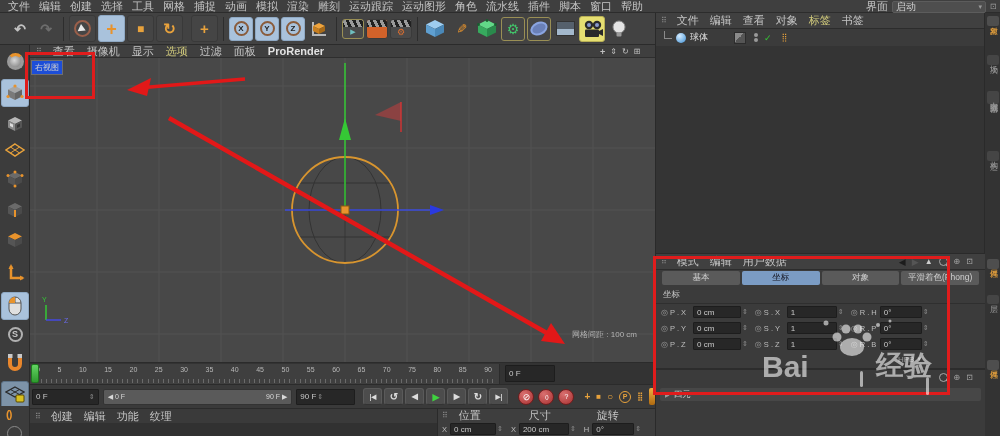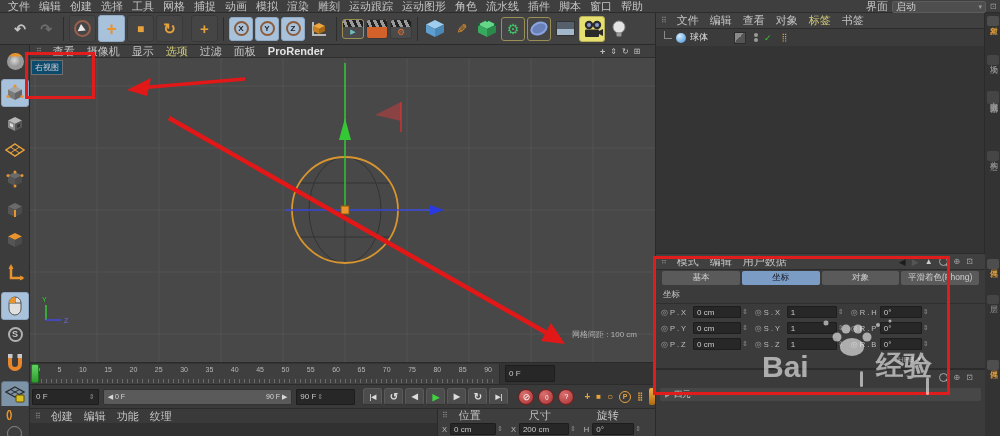--- a/index.html
+++ b/index.html
@@ -336,21 +336,21 @@
     <g class="ann">
       <line x1="215" y1="21" x2="108" y2="30" stroke="#e21818" stroke-width="3.5"></line>
       <polygon points="97,32 121,20 117,38" fill="#e21818"></polygon>
       <line x1="139" y1="60" x2="522" y2="278" stroke="#e21818" stroke-width="4.5"></line>
       <polygon points="535,286 511,283 521,265" fill="#e21818"></polygon>
     </g>
   </svg>
   <div class="abs" style="right:18px;bottom:22px;font-size:8px;color:#b5b5b5">网格间距 : 100 cm</div>
 </div>
 
-<div class="abs flex" style="left:31px;top:60px;height:13px;background:#0c4a6e;border:1px solid #6e6e6e;padding:0 3px;font-size:8px;color:#cfcfcf;z-index:51">
+<div class="abs flex" style="left:31px;top:60px;height:13px;background:#1d4ed8;border:1px solid #6e6e6e;padding:0 3px;font-size:8px;color:#cfcfcf;z-index:51">
     <span>右视图</span>
   </div>
 <div class="redbox" style="left:25px;top:52px;width:64px;height:41px"></div>
 
 <div class="abs" style="left:655px;top:13px;width:330px;height:240px;background:#343434;border-left:1px solid #2a2a2a;box-sizing:border-box">
   <div class="flex" style="height:15px;background:#404040;border-bottom:1px solid #2c2c2c;gap:11px;padding-left:5px">
     <span class="burger">⠿</span>
     <span class="mi">文件</span>
     <span class="mi">编辑</span>
     <span class="mi">查看</span>

